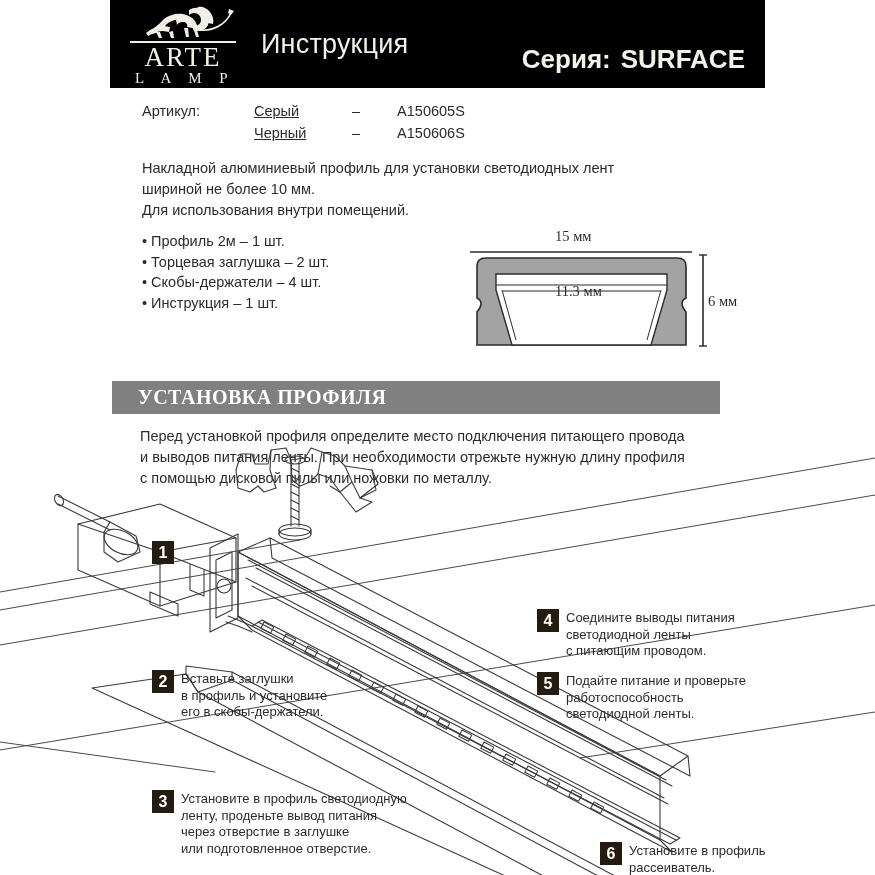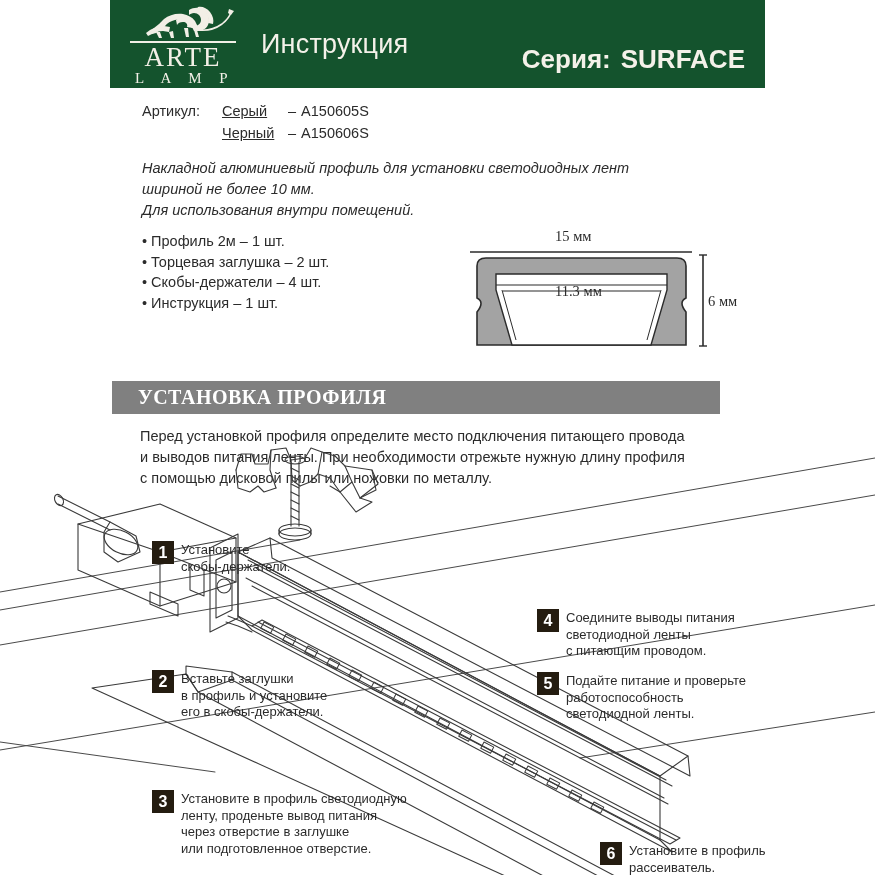--- a/index.html
+++ b/index.html
@@ -16,21 +16,21 @@
     overflow: hidden;
   }
 
   
   #header-bar {
     position: absolute;
     left: 110px;
     top: 0;
     width: 655px;
     height: 88px;
-    background: #14532d;
+    background: #000000;
     display: flex;
     align-items: center;
   }
   #logo-block {
     position: relative;
     width: 115px;
     height: 80px;
     margin-left: 18px;
     flex: 0 0 auto;
   }
@@ -91,21 +91,21 @@
   #header-series .series-label { margin-right: 10px; }
 
   
   #article-block {
     position: absolute;
     left: 142px;
     top: 100px;
     font-size: 14.5px;
     line-height: 22px;
   }
-  .article-row { display: flex; }
+  .article-row { display: flex; gap: 32px; }
   .article-key { width: 80px; flex: 0 0 auto; }
   .article-color { width: 66px; flex: 0 0 auto; text-decoration: underline; }
 
   
   #description {
     position: absolute;
     left: 142px;
     top: 158px;
     font-size: 14.5px;
     line-height: 21px;
@@ -254,21 +254,21 @@
     <span style="margin-left:5px">A150605S</span>
   </div>
   <div class="article-row">
     <span class="article-key"></span>
     <span class="article-color">Черный</span>
     <span>–</span>
     <span style="margin-left:5px">A150606S</span>
   </div>
 </div>
 
-<div id="description" style="white-space: pre-line; font-style: italic;">Накладной алюминиевый профиль для установки светодиодных лент
+<div id="description" style="white-space: pre-line;">Накладной алюминиевый профиль для установки светодиодных лент
 шириной не более 10 мм.
 Для использования внутри помещений.</div>
 
 <div id="kit-block">
   <div class="kit-item">• Профиль 2м – 1 шт.</div>
   <div class="kit-item">• Торцевая заглушка – 2 шт.</div>
   <div class="kit-item">• Скобы-держатели  – 4 шт.</div>
   <div class="kit-item">• Инструкция – 1 шт.</div>
 </div>
 
@@ -420,22 +420,20 @@
       <path d="M198,252 L232,240 L628,452 L596,464"></path>
       <path d="M232,240 L232,232 L186,226 L186,234"></path>
       <path d="M232,232 L630,444 L628,452"></path>
     </g>
 
   </svg>
 </div>
 
 <div class="step" id="step-1">
   <div class="step-badge">1</div>
-  <div class="step-text">Установите
-скобы-держатели.</div>
 </div>
 
 <div class="step" id="step-2">
   <div class="step-badge">2</div>
   <div class="step-text">Вставьте заглушки
 в профиль и установите
 его в скобы-держатели.</div>
 </div>
 
 <div class="step" id="step-3">

